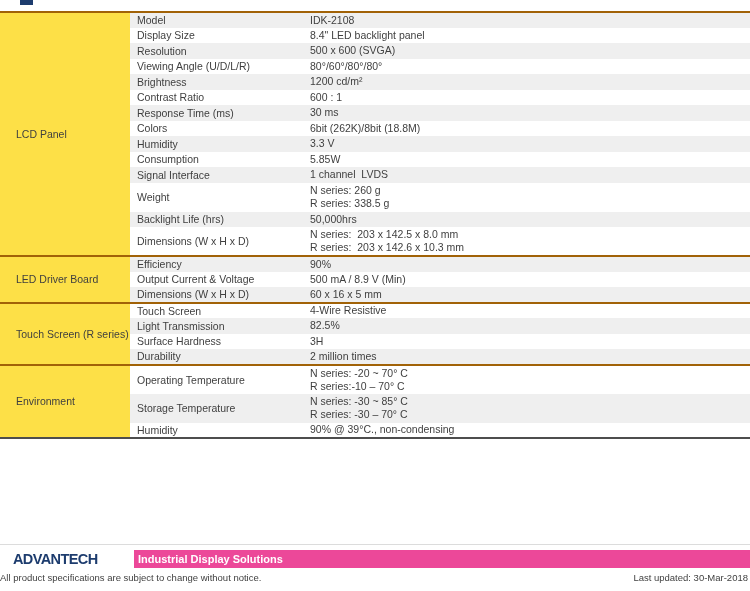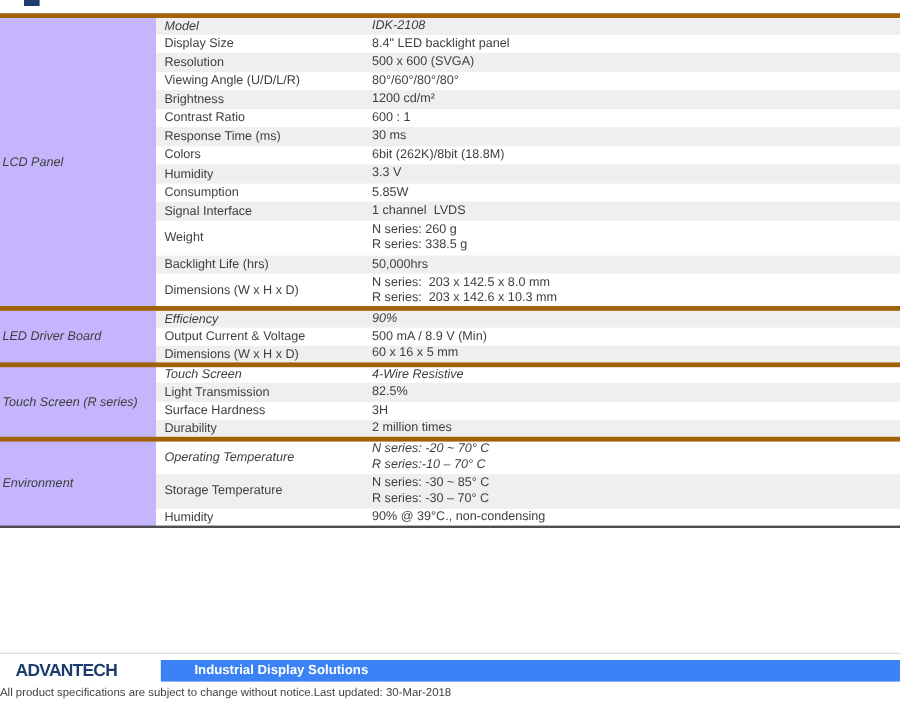--- a/index.html
+++ b/index.html
@@ -9,39 +9,39 @@
 
   
   .top-marker { position:absolute; left:20px; top:0; width:13px; height:5px; background:#1d3c6e; }
 
   
   .spec-wrap { position:absolute; top:11px; left:0; width:750px; }
   table.spec { width:750px; border-collapse:collapse; table-layout:fixed;
     border-bottom:2px solid #4d4d4d; font-size:10.5px; }
   col.c1 { width:130px; } col.c2 { width:175px; } col.c3 { width:445px; }
   td { vertical-align:middle; }
-  td.cat { background:#c4b5fd; padding-left:2px; color:#3f3f3f;margin-top:31px; }
+  td.cat { background:#fde047; padding-left:16px; color:#3f3f3f;margin-top:31px; }
   td.prop { padding-left:7px; }
   td.val  { padding-left:5px; }
   td.val div { white-space:pre; line-height:13px; }
   tr.single td { height:15.5px; }
   tr.double td { height:29px; }
   tr.shade td.prop, tr.shade td.val { background:#efefef; }
-  tr.section-start td { border-top:4px solid #a16207;font-style:italic; }
+  tr.section-start td { border-top:2px solid #a16207; }
 
   
   .footer { position:absolute; top:544px; left:0; width:750px; }
   .footer-rule { border-top:1px solid #dcdcdc; height:0; }
   .brand-row { display:flex; align-items:flex-end; height:18px; margin-top:5px;gap:13px; }
   .logo { width:100px; padding-left:13px; color:#1d3c6e; font-weight:bold;
     font-size:14.5px; letter-spacing:-0.6px; line-height:18px; }
   .logo-bar { width:5px; background:#1d3c6e; margin-right:3px; }
-  .banner { flex:1; background:#3b82f6; color:#ffffff; font-weight:bold;
-    font-size:11px; line-height:18px; padding-left:28px; }
-  .notes { display:flex; justify-content:flex-start; font-size:9.5px;
+  .banner { flex:1; background:#ec4899; color:#ffffff; font-weight:bold;
+    font-size:11px; line-height:18px; padding-left:4px; }
+  .notes { display:flex; justify-content:space-between; font-size:9.5px;
     margin-top:4px; color:#3f3f3f; padding-right:2px; }
 </style>
 </head>
 <body>
 
 <div class="top-marker"></div>
 
 <div class="spec-wrap">
   <table class="spec">
     <colgroup>

